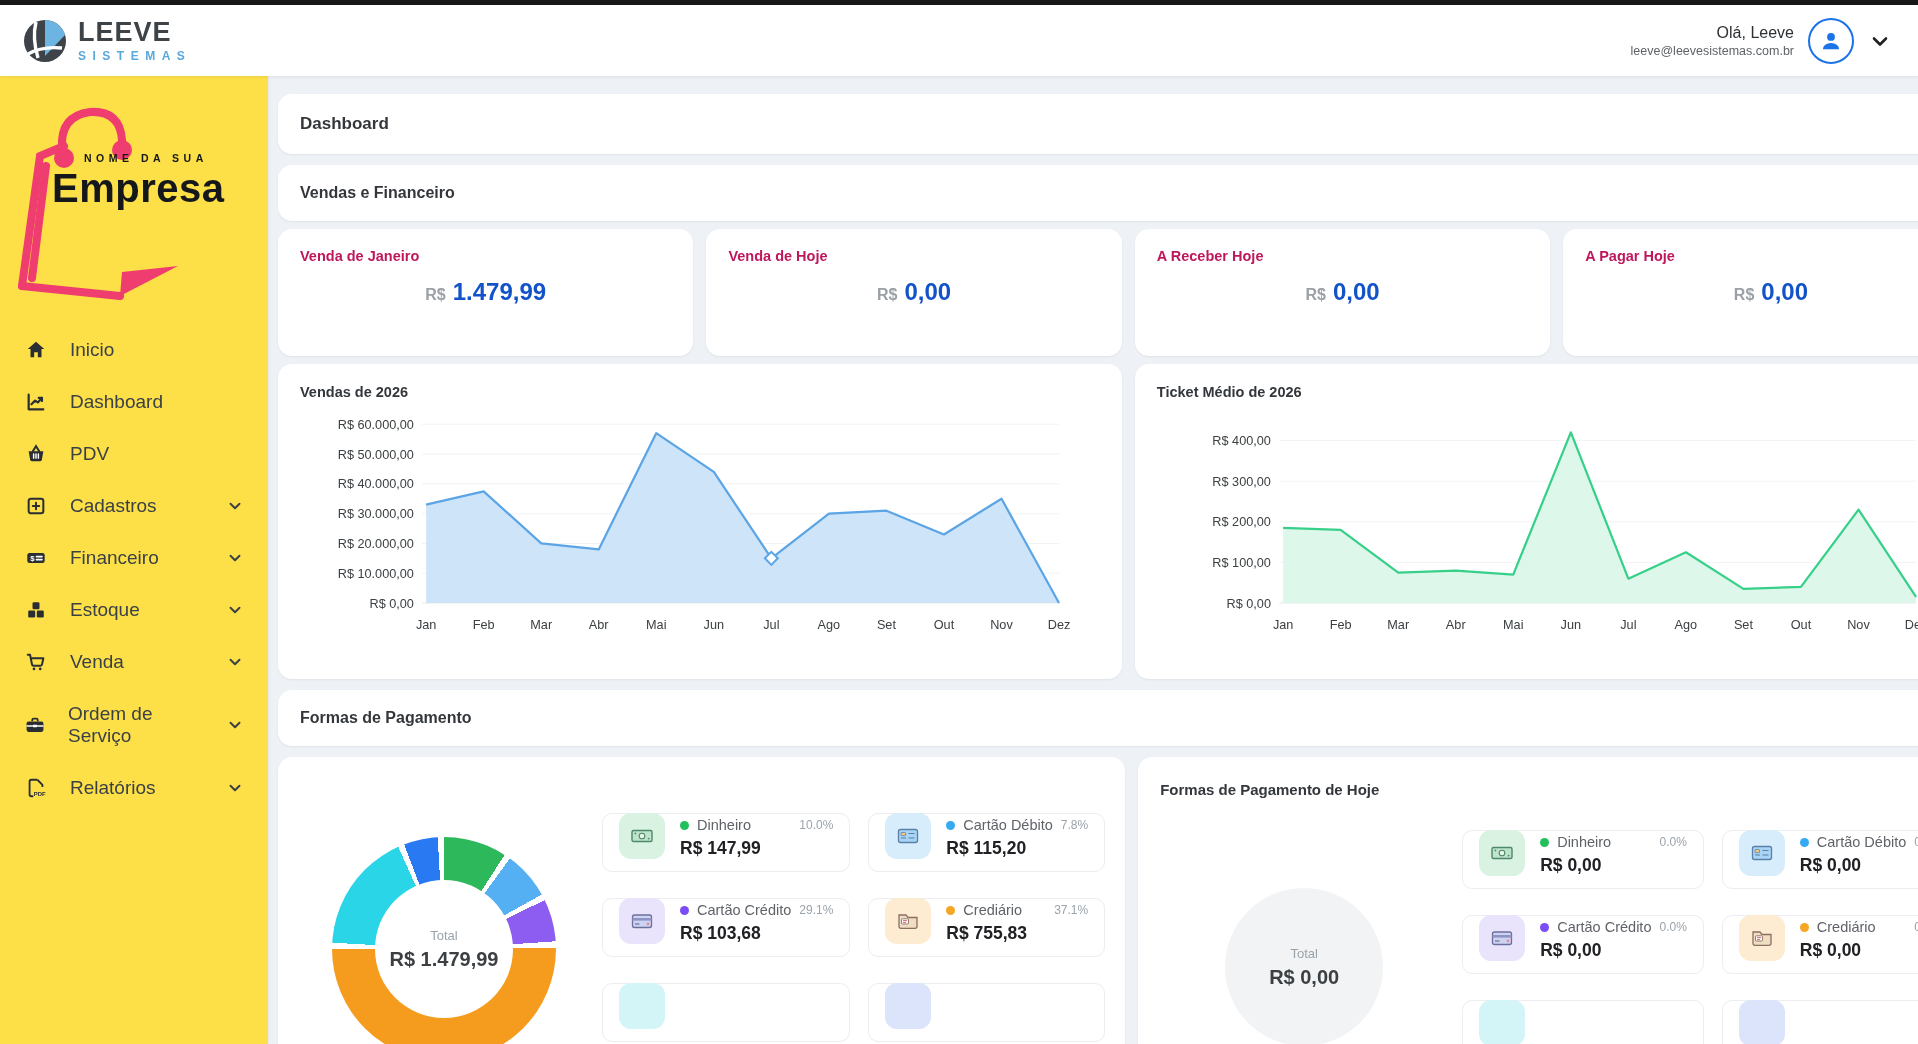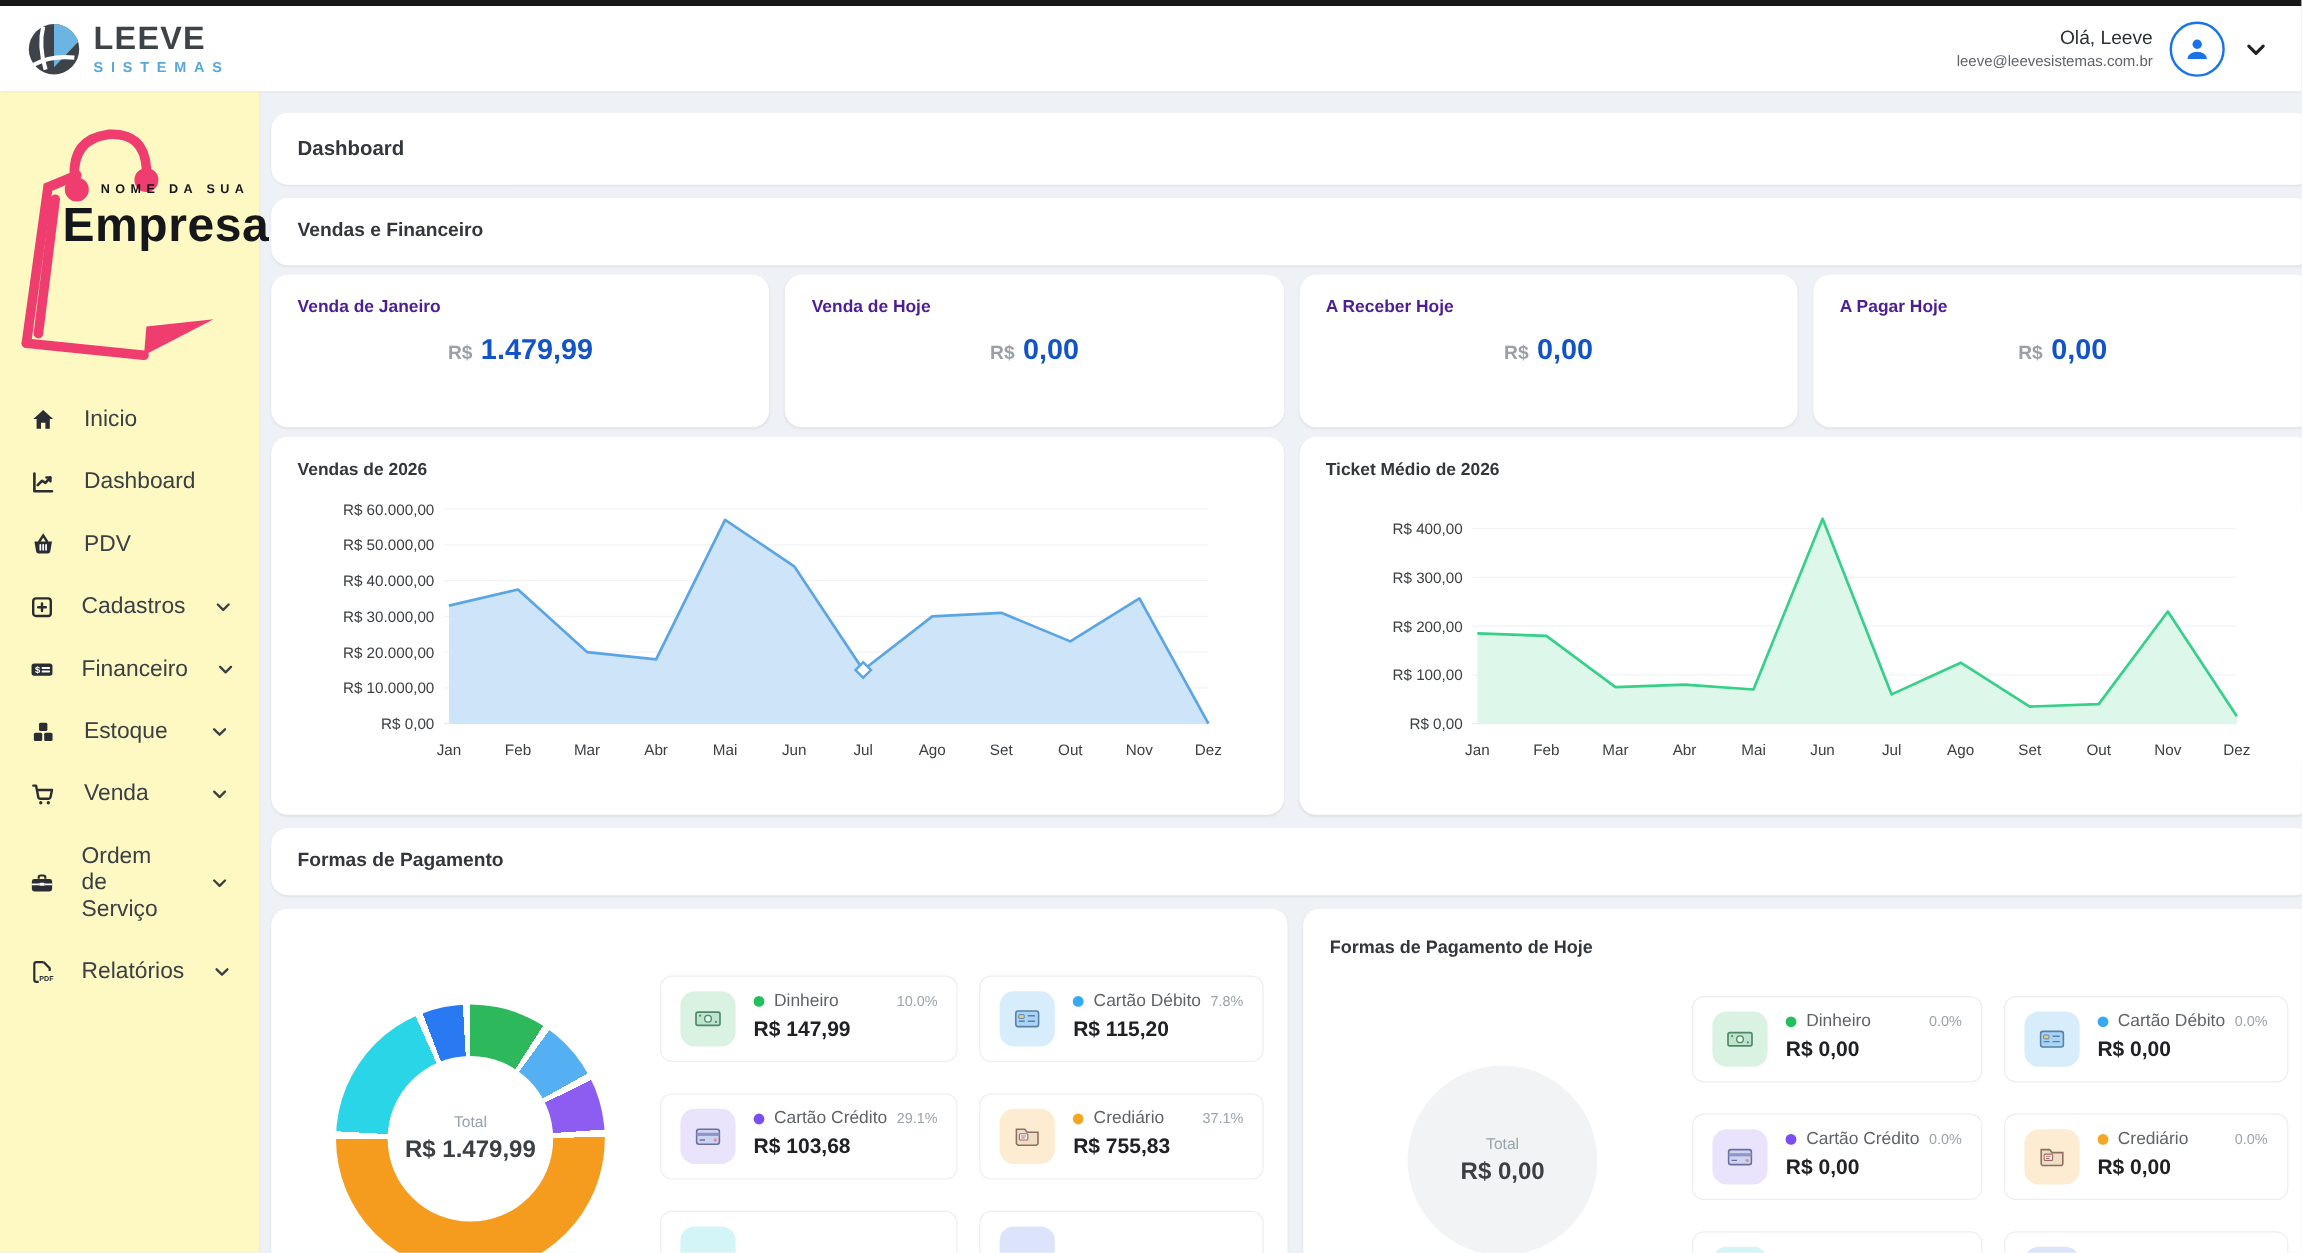--- a/index.html
+++ b/index.html
@@ -16,21 +16,21 @@
   .header-right { margin-left:auto; display:flex; align-items:center; gap:14px; }
   .user-text { text-align:right; }
   .user-greeting { font-size:16px; color:#2d3134; }
   .user-email { font-size:12.5px; color:#5f6368; margin-top:2px; }
   .avatar { width:46px; height:46px; border-radius:50%; border:2.5px solid #1a73e8;
             display:flex; align-items:center; justify-content:center; background:#fff; cursor:pointer; }
   .hdr-chevron { cursor:pointer; display:flex; }
 
   
   .shell { display:flex; height:968px; }
-  .sidebar { width:216px; background:#fef9c3; box-shadow:1px 0 3px rgba(0,0,0,.05); flex:none; }
+  .sidebar { width:268px; background:#fde047; box-shadow:1px 0 3px rgba(0,0,0,.05); flex:none; }
   .main { flex:1; padding:18px 18px 0 10px; display:flex; flex-direction:column; }
 
   
   .company-logo { position:relative; height:212px; margin-top:10px; }
   .company-logo svg.bag { position:absolute; left:2px; top:14px; }
   .logo-tagline { position:absolute; left:84px; top:66px; font-size:10.5px; font-weight:700;
                   letter-spacing:4.5px; color:#15171b; }
   .logo-company { position:absolute; left:52px; top:80px; font-size:40px; font-weight:700;
                   color:#15171b; letter-spacing:.5px; }
   .nav { list-style:none; margin-top:26px; }
@@ -40,21 +40,21 @@
   .nav-ico { width:24px; display:flex; justify-content:center; }
 
   
   .card { background:#fff; border-radius:14px; box-shadow:0 1px 2px rgba(60,64,67,.08); }
   .title-card { padding:20px 22px; font-size:17px; font-weight:700; color:#33373b; }
   .section-card { padding:19px 22px; font-size:16px; font-weight:700; color:#33373b; margin-top:11px; }
 
   
   .stats-row { display:grid; grid-template-columns:repeat(4,1fr); gap:13px; margin-top:8px; }
   .stat-card { padding:19px 22px; height:127px; }
-  .stat-label { font-size:14.5px; font-weight:600; color:#4c1d95; }
+  .stat-label { font-size:14.5px; font-weight:600; color:#be185d; }
   .stat-value { text-align:center; margin-top:14px; }
   .stat-prefix { font-size:16px; color:#9aa0a6; margin-right:7px; font-weight:600; }
   .stat-number { font-size:24px; font-weight:800; color:#1353c9; }
 
   
   .charts-row { display:grid; grid-template-columns:1fr 1fr; gap:13px; margin-top:8px; }
   .chart-card { padding:20px 20px 14px 20px; height:315px; }
   .chart-title { font-size:14.5px; font-weight:700; color:#33373b; padding-left:2px; }
   .chart-card svg.plot { width:100%; height:256px; margin-top:8px; display:block; }
 
@@ -67,22 +67,22 @@
   .donut { width:224px; height:224px; border-radius:50%; position:relative; margin-top:36px; }
   .donut::after { content:""; position:absolute; left:50%; top:50%; width:138px; height:138px;
                   border-radius:50%; background:#fff; transform:translate(-50%,-50%); }
   .donut-center, .gray-center { position:absolute; left:50%; top:50%; transform:translate(-50%,-50%);
                   text-align:center; z-index:2; width:150px; }
   .donut-total-label { font-size:13px; color:#9aa3ab; }
   .donut-total-value { font-size:20px; font-weight:700; color:#3c4043; margin-top:5px; }
   .gray-circle { width:158px; height:158px; border-radius:50%; background:#f1f3f4; position:relative; margin-top:70px; }
   .tiles { flex:1; display:grid; grid-template-columns:1fr 1fr; column-gap:18px; row-gap:26px;
            margin-left:14px; margin-top:12px; align-content:start; }
-  .tile { display:flex; align-items:flex-start; gap:15px; border:1px solid #ebedf0; border-radius:10px;
-          background:#fff; height:72px; padding:12px 16px; }
+  .tile { display:flex; align-items:flex-end; gap:15px; border:1px solid #ebedf0; border-radius:10px;
+          background:#fff; height:59px; padding:12px 16px; }
   .tile-icon { width:46px; height:46px; border-radius:12px; display:flex; align-items:center;
                justify-content:center; flex:none; }
   .tile-body { flex:1; min-width:0; }
   .tile-top { display:flex; align-items:center; gap:8px; }
   .dot { width:9px; height:9px; border-radius:50%; flex:none; }
   .tile-name { font-size:14.5px; color:#5f6368; white-space:nowrap; }
   .tile-pct { margin-left:auto; font-size:12px; color:#9aa3ab; }
   .tile-val { font-size:17.5px; font-weight:800; color:#202124; margin-top:5px; }
 </style>
 </head>

